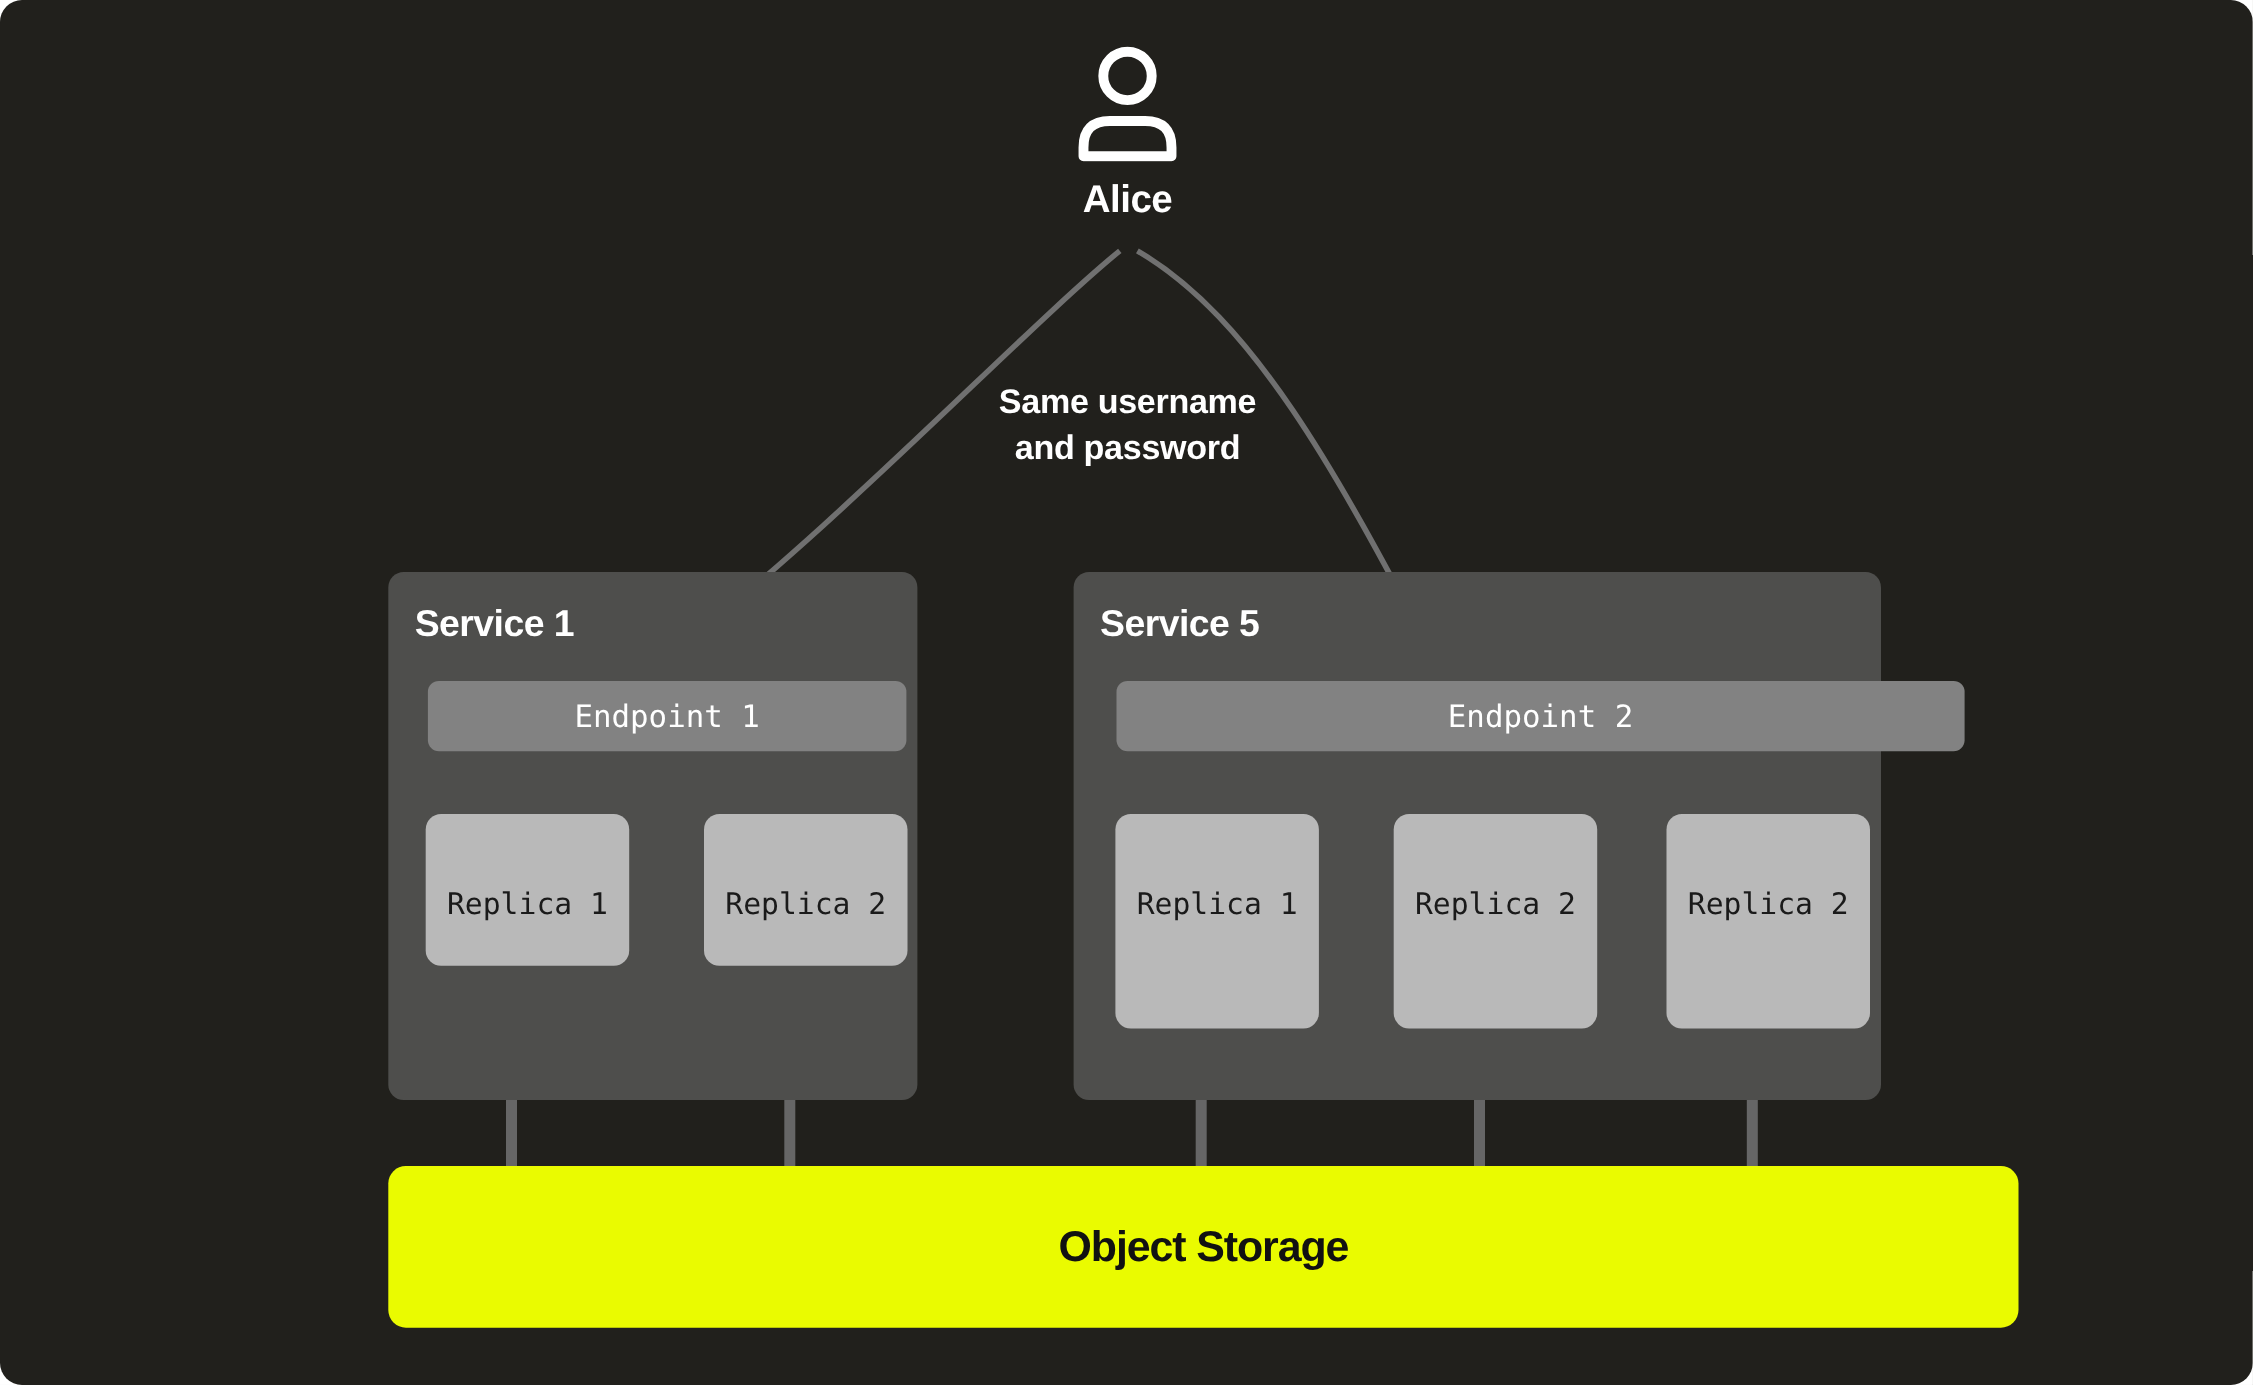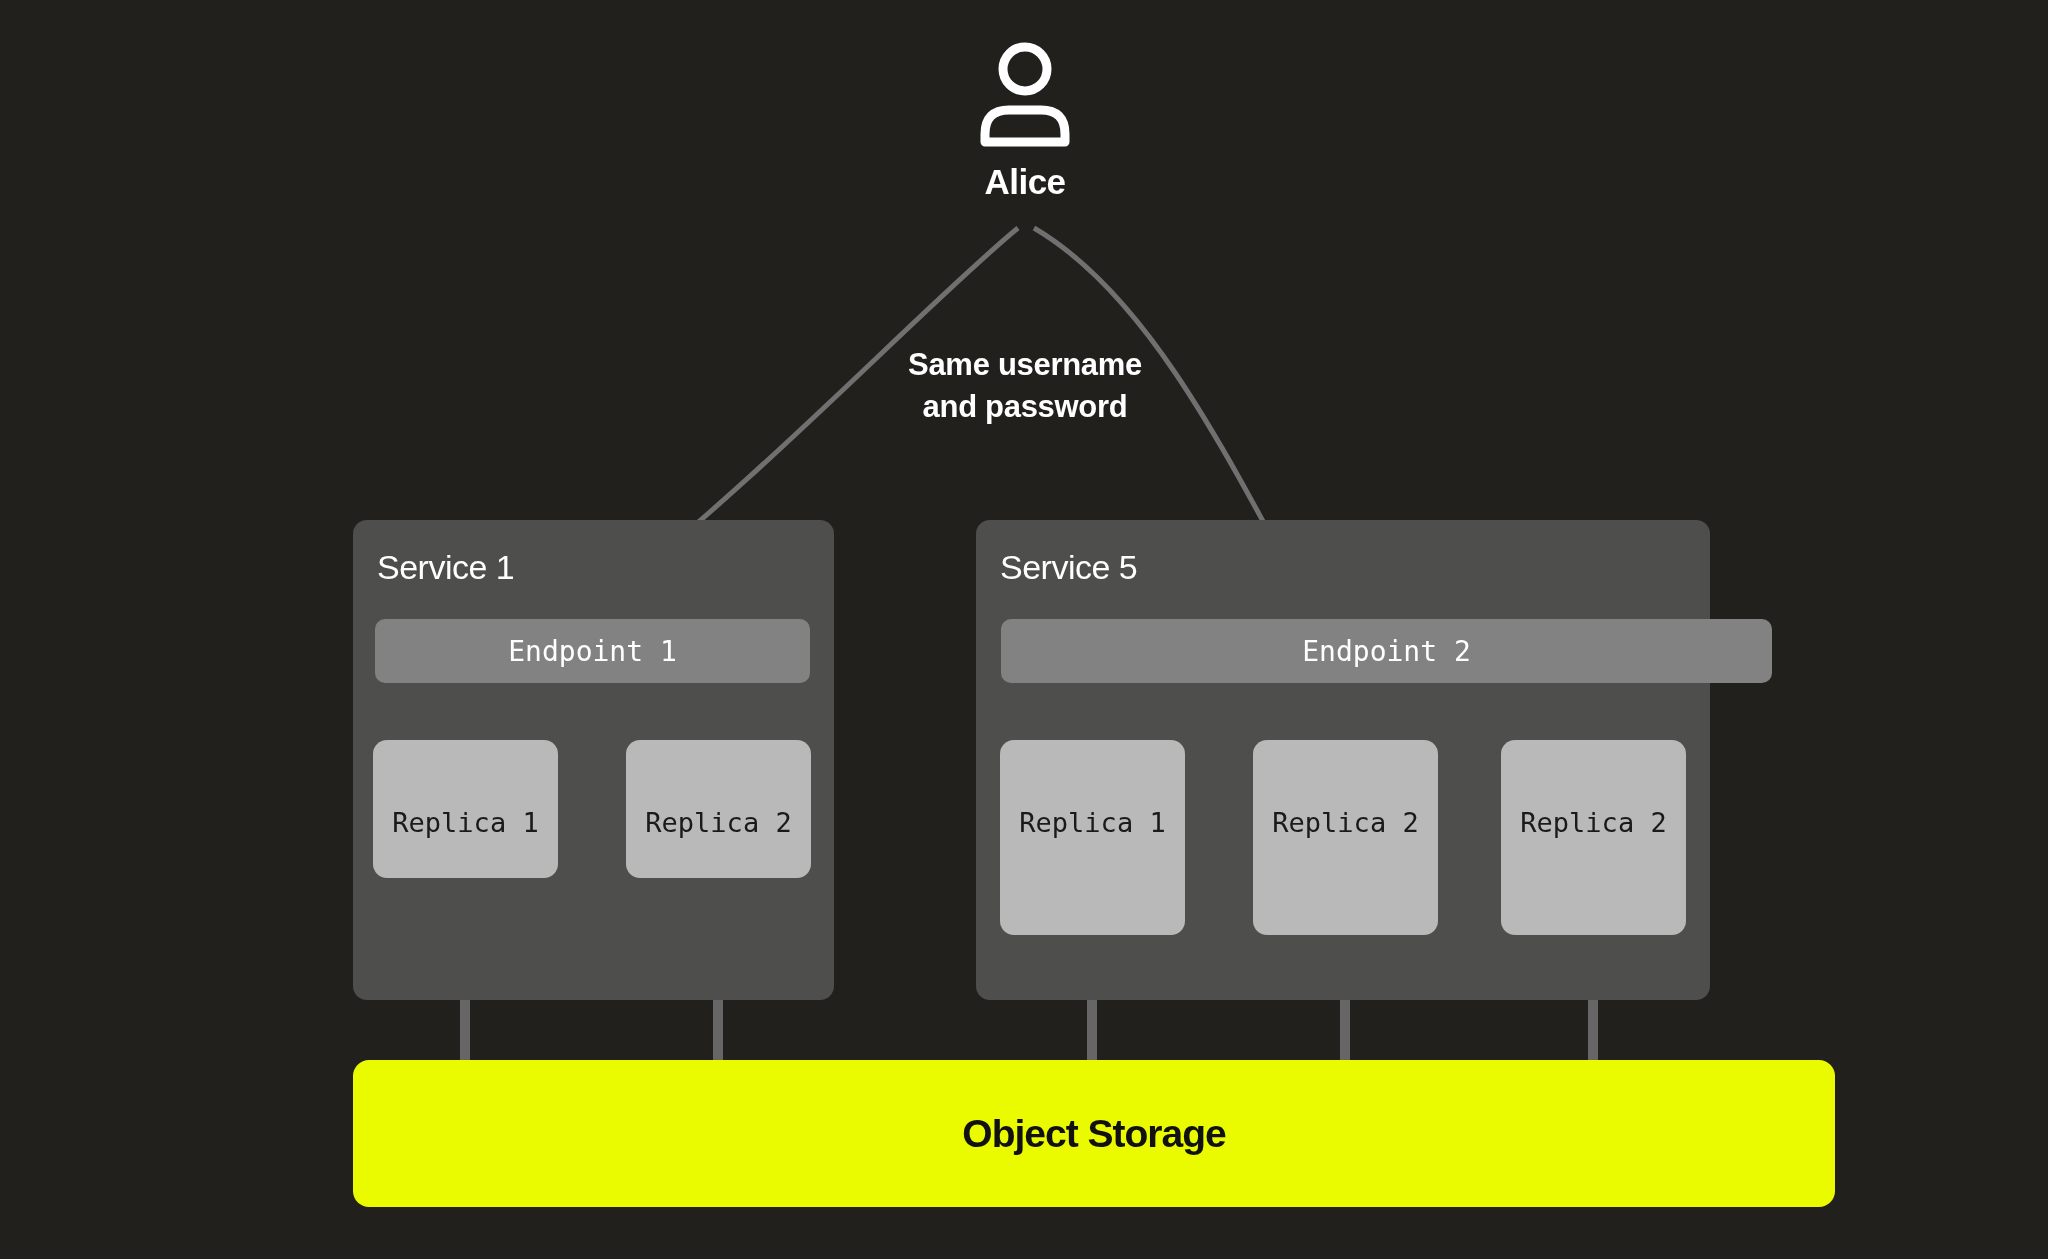--- a/index.html
+++ b/index.html
@@ -1,20 +1,20 @@
 <!DOCTYPE html>
 <html><head>
 <meta charset="utf-8">
 <style>
   html,body{margin:0;padding:0;background:#ffffff;}
   .canvas{
     position:relative;
     width:2048px;height:1259px;
     background:#21201c;
-    border-radius:0;
+    border-radius:20px;
     overflow:hidden;
     font-family:"Liberation Sans", sans-serif;
   }
   
   .person-icon{position:absolute;left:975px;top:42px;}
   .user-label{
     position:absolute;left:825px;top:162px;width:400px;
     text-align:center;color:#ffffff;font-size:35px;font-weight:700;letter-spacing:-0.5px;
   }
   
@@ -27,21 +27,21 @@
   }
   
   .service{
     position:absolute;top:520px;height:480px;
     background:#4e4e4c;border-radius:14px;
   }
   .service.s1{left:353px;width:481px;}
   .service.s2{left:976px;width:734px;}
   .service-title{
     position:absolute;left:24px;top:28px;margin:0;
-    color:#ffffff;font-size:34px;font-weight:400;letter-spacing:-0.5px;
+    color:#ffffff;font-size:34px;font-weight:700;letter-spacing:-0.5px;
   }
   .endpoint{
     position:absolute;top:99px;height:64px;
     background:#828282;border-radius:10px;
     color:#ffffff;font-family:"DejaVu Sans Mono", monospace;font-size:28px;
     display:flex;align-items:center;justify-content:center;
   }
   .s1 .endpoint{left:22px;width:435px;}
   .s2 .endpoint{left:25px;width:771px;}
   .replica{
@@ -59,21 +59,21 @@
   .s1 .replica.p1{left:273px;}
   .s2 .replica.p0{left:24px;}
   .s2 .replica.p1{left:277px;}
   .s2 .replica.p2{left:525px;}
   
   .connector{
     position:absolute;top:683px;height:377px;width:10px;
     background:#666666;z-index:1;
   }
   .service,.storage-bar{z-index:2;}
-  .service .endpoint,.service .replica{z-index:3;}
+  .service .endpoint,.service .replica{z-index:3;margin-left:14px;}
   .connector.c0{left:460px;}
   .connector.c1{left:713px;}
   .connector.c2{left:1087px;}
   .connector.c3{left:1340px;}
   .connector.c4{left:1588px;}
   
   .storage-bar{
     position:absolute;left:353px;top:1060px;width:1482px;height:147px;
     background:#eafb00;border-radius:16px;
     display:flex;align-items:center;justify-content:center;

